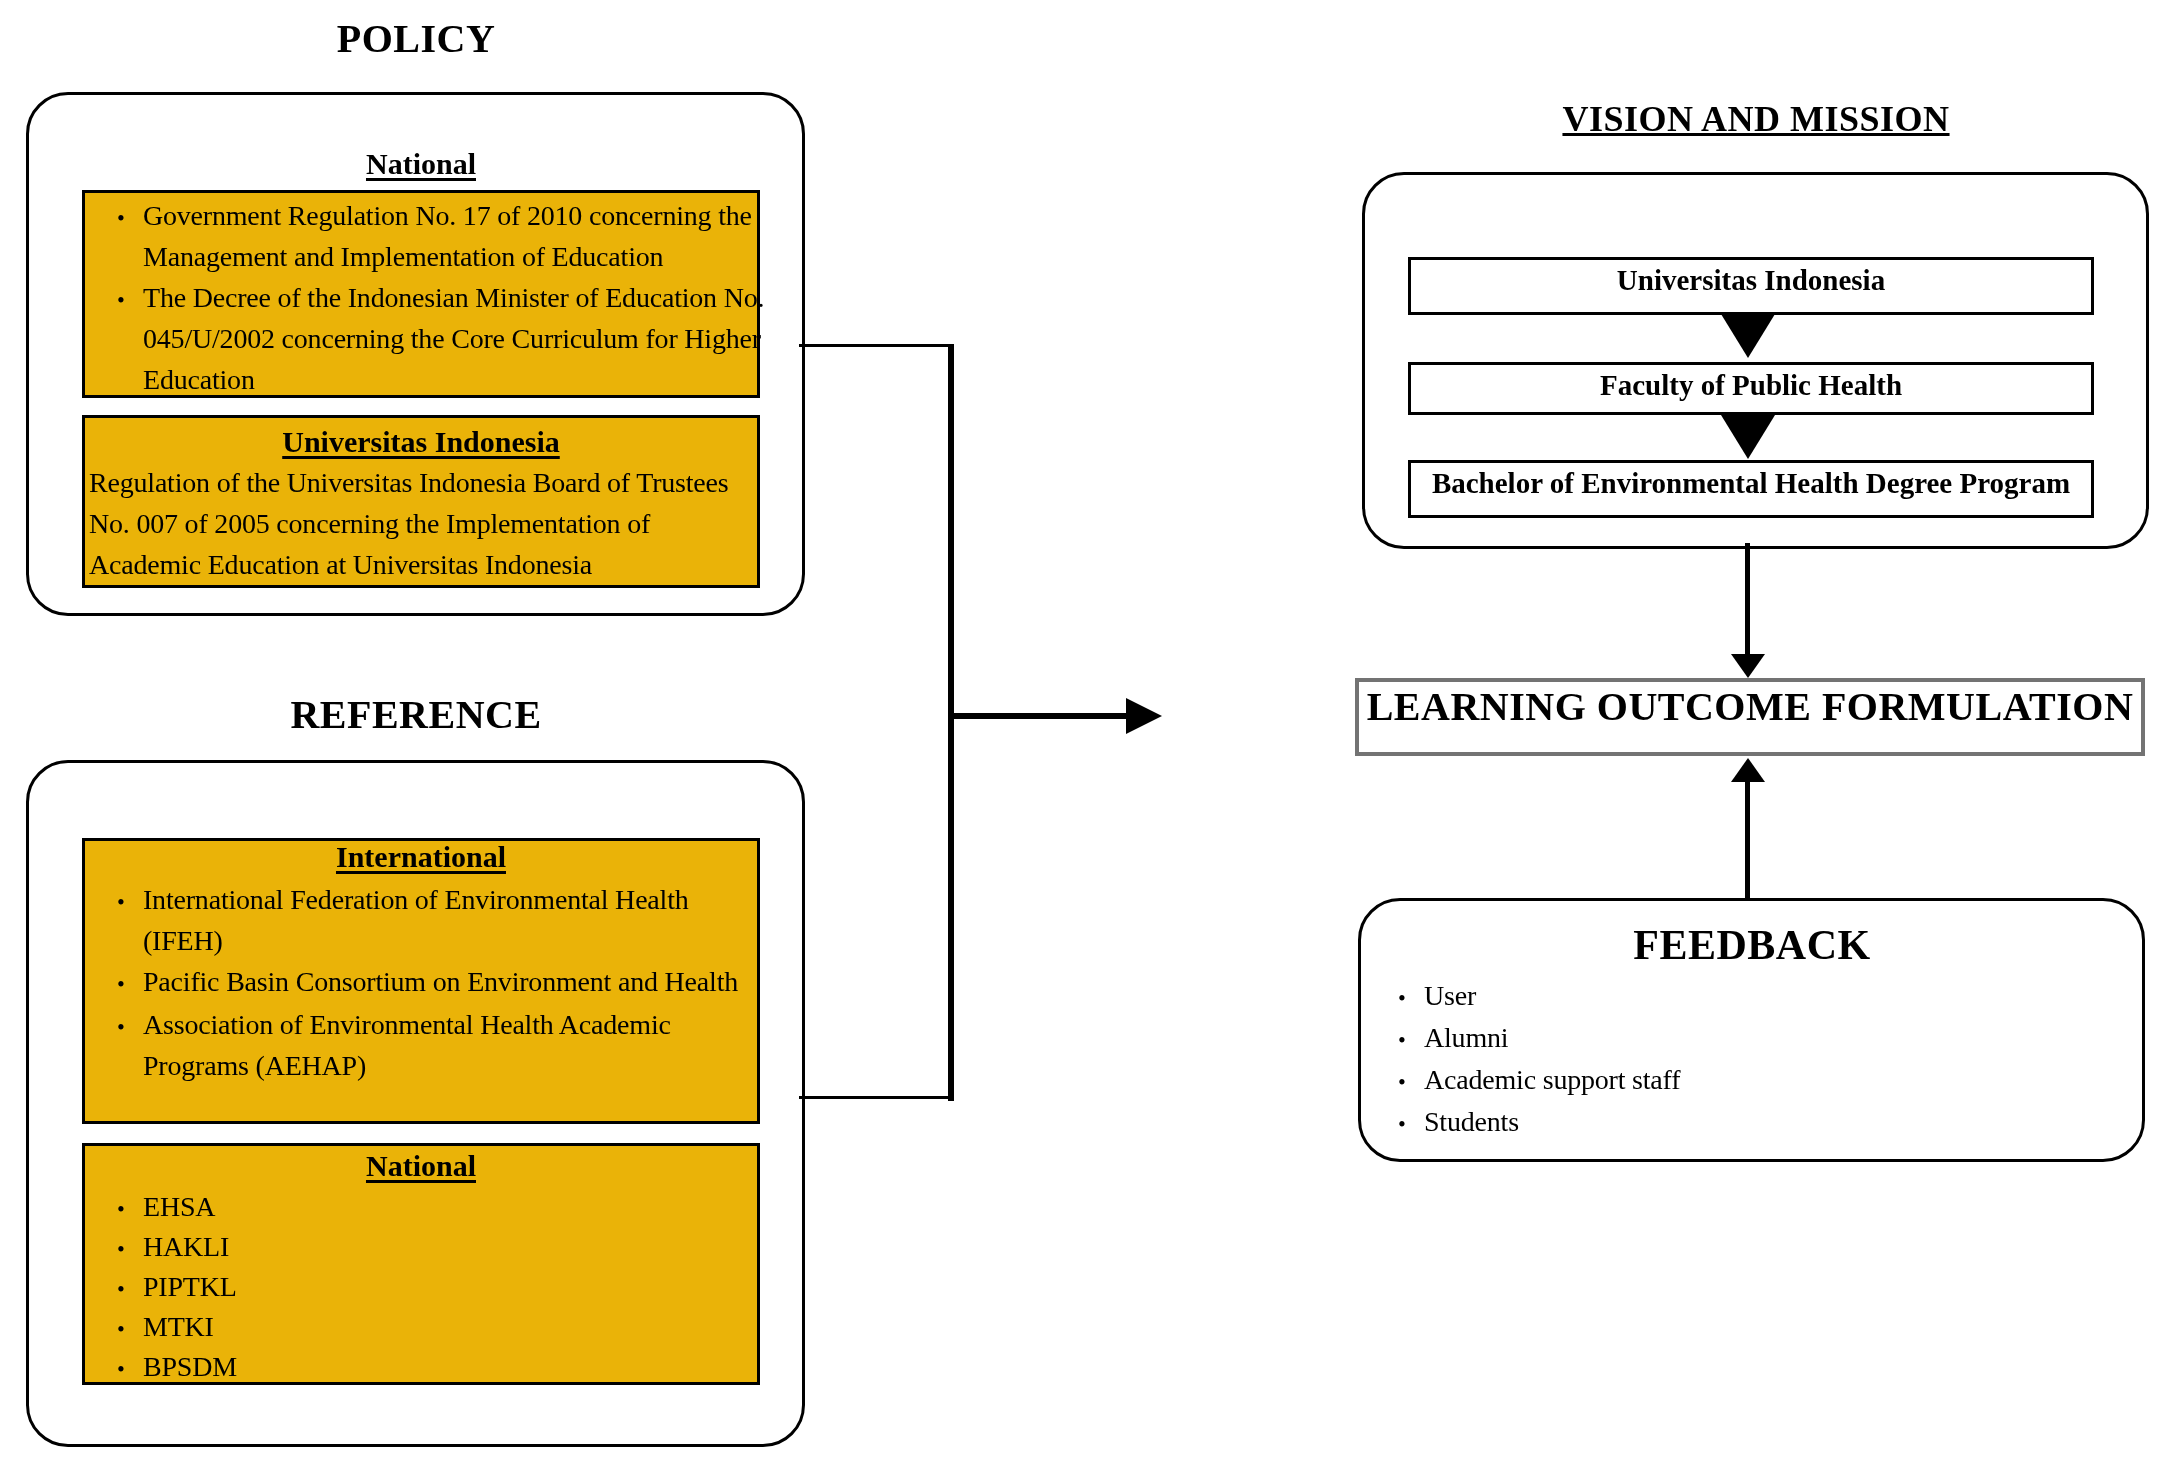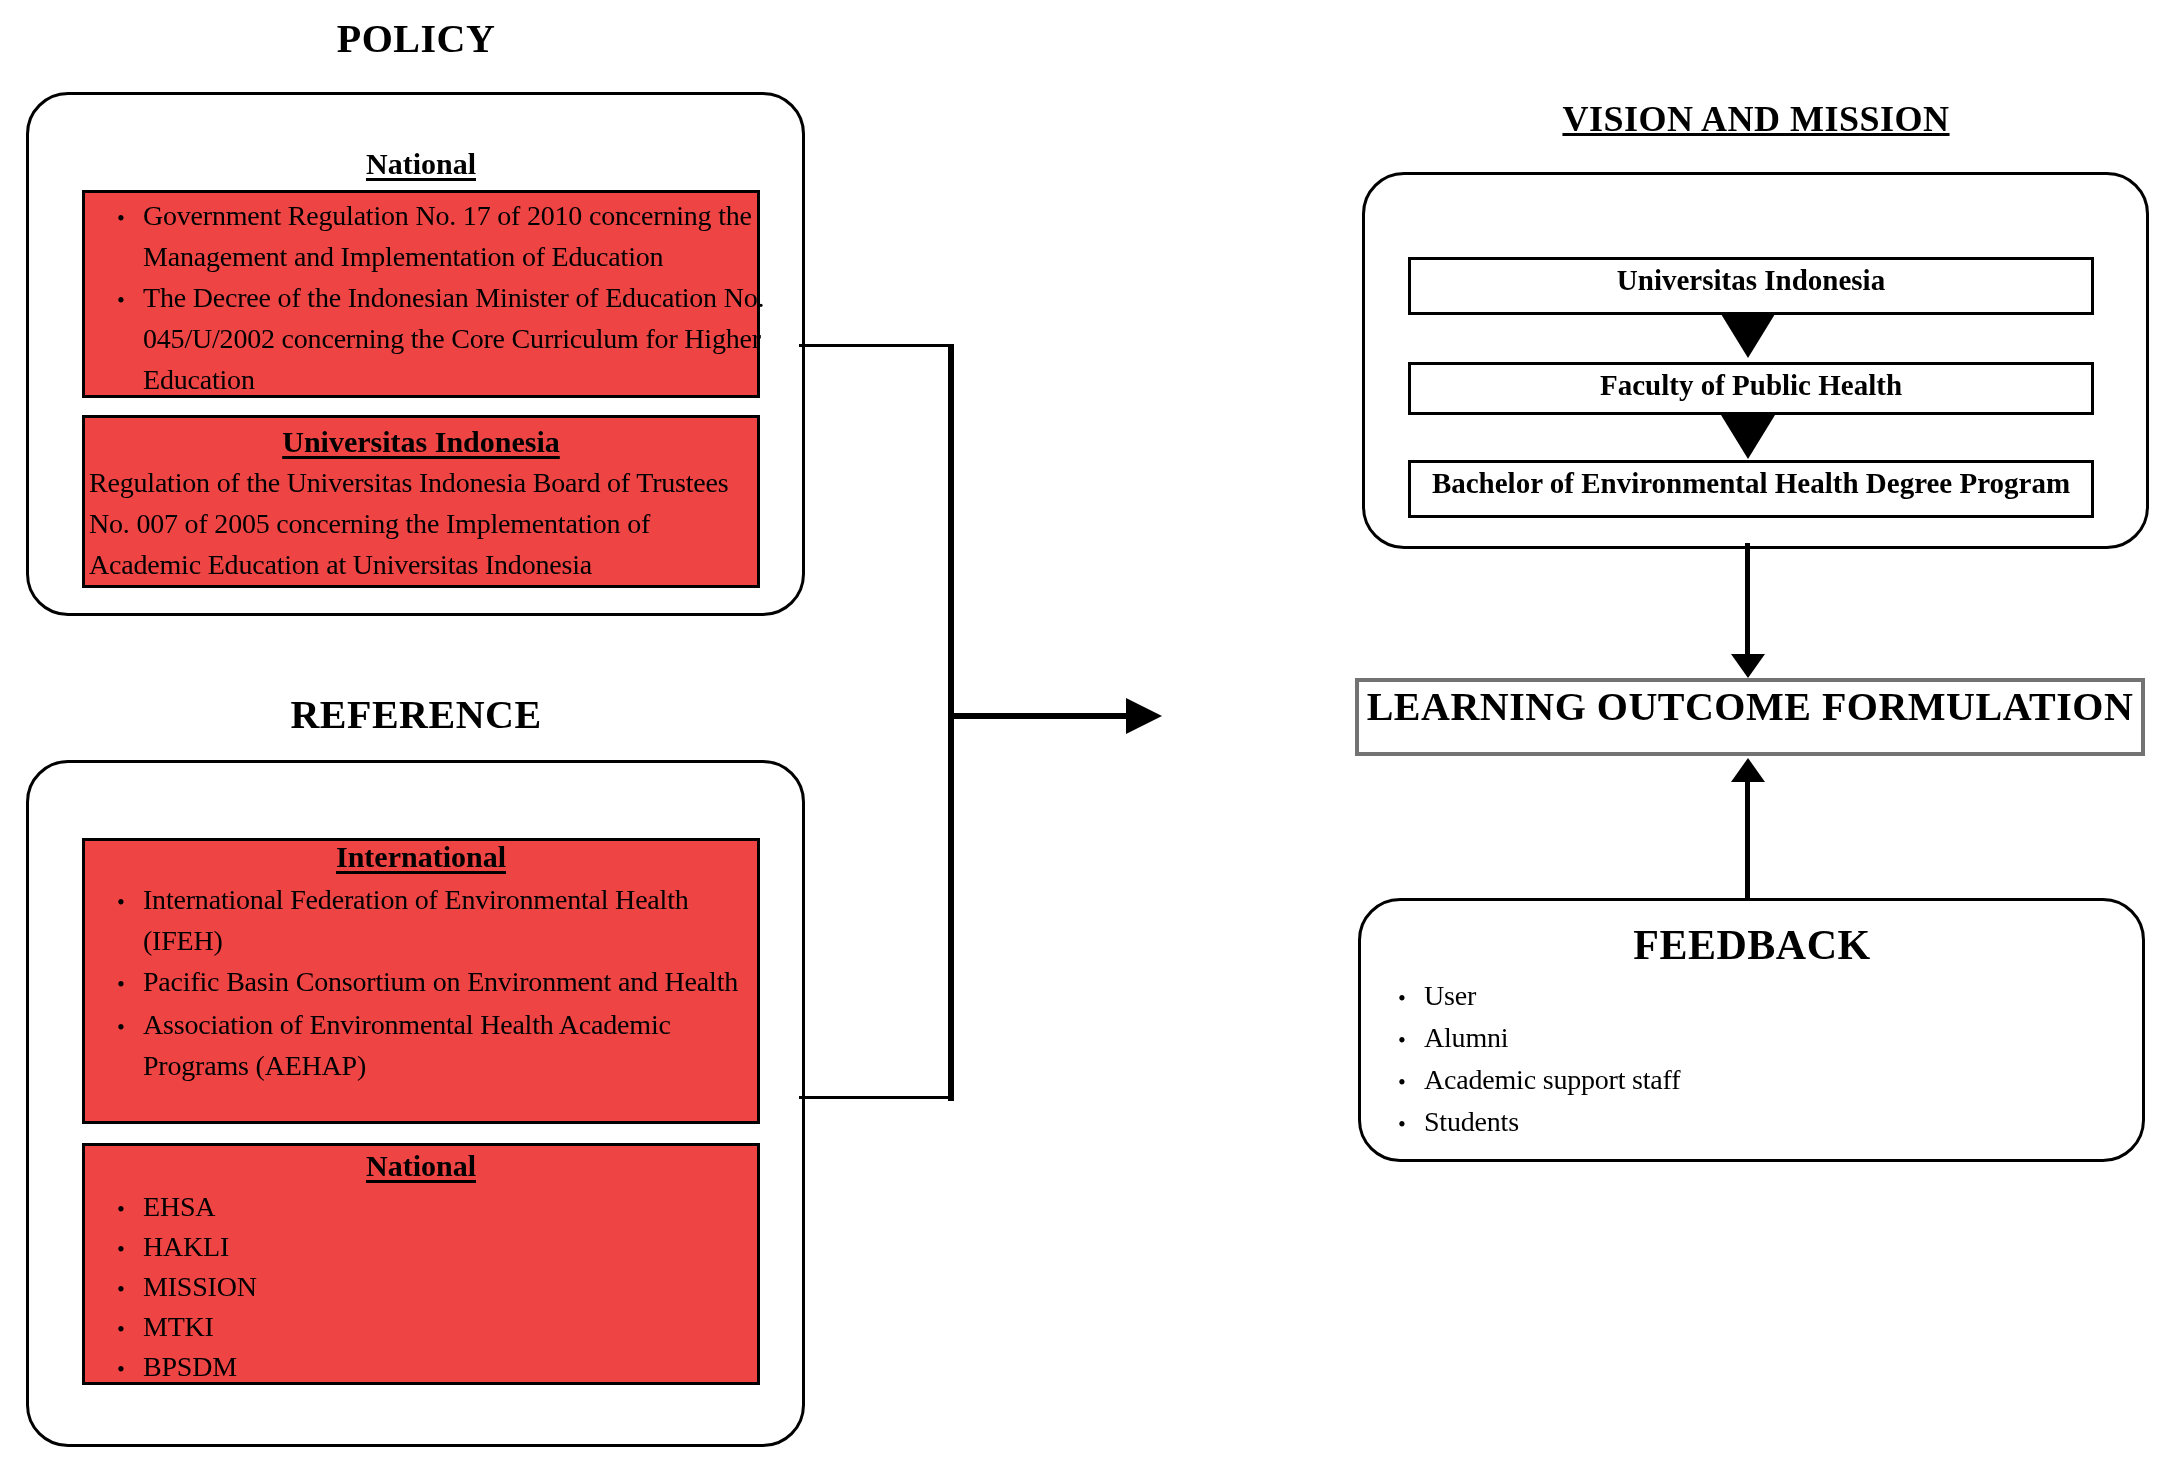--- a/index.html
+++ b/index.html
@@ -11,21 +11,21 @@
   }
   .abs{position:absolute;}
   .heading{
     font-weight:bold;font-size:40px;line-height:46px;text-align:center;
     letter-spacing:0.5px;white-space:pre;
   }
   .roundrect{
     border:3.5px solid #000;border-radius:42px;background:#fff;
   }
   .innerbox{
-    border:3.5px solid #000;background:#ef4444;box-sizing:border-box;
+    border:3.5px solid #000;background:#eab308;box-sizing:border-box;
   }
   .boxtitle{
     font-weight:bold;font-size:30px;line-height:36px;text-align:center;
     text-decoration:underline;text-underline-offset:4px;
     text-decoration-thickness:2.5px;white-space:pre;
   }
   .bullets{list-style:none;margin:0;padding:0;}
   .bullets li{display:flex;align-items:flex-start;}
   .blt{width:26px;flex:0 0 26px;text-align:left;}
   .blt::before{content:"\2022";font-size:0.8em;position:relative;top:1px;}
@@ -123,21 +123,21 @@
         <li>
         <span class="blt"></span>
         <span class="btx">EHSA</span>
       </li>
         <li>
         <span class="blt"></span>
         <span class="btx">HAKLI</span>
       </li>
         <li>
         <span class="blt"></span>
-        <span class="btx">MISSION</span>
+        <span class="btx">PIPTKL</span>
       </li>
         <li>
         <span class="blt"></span>
         <span class="btx">MTKI</span>
       </li>
         <li>
         <span class="blt"></span>
         <span class="btx">BPSDM</span>
       </li>
       </ul>

